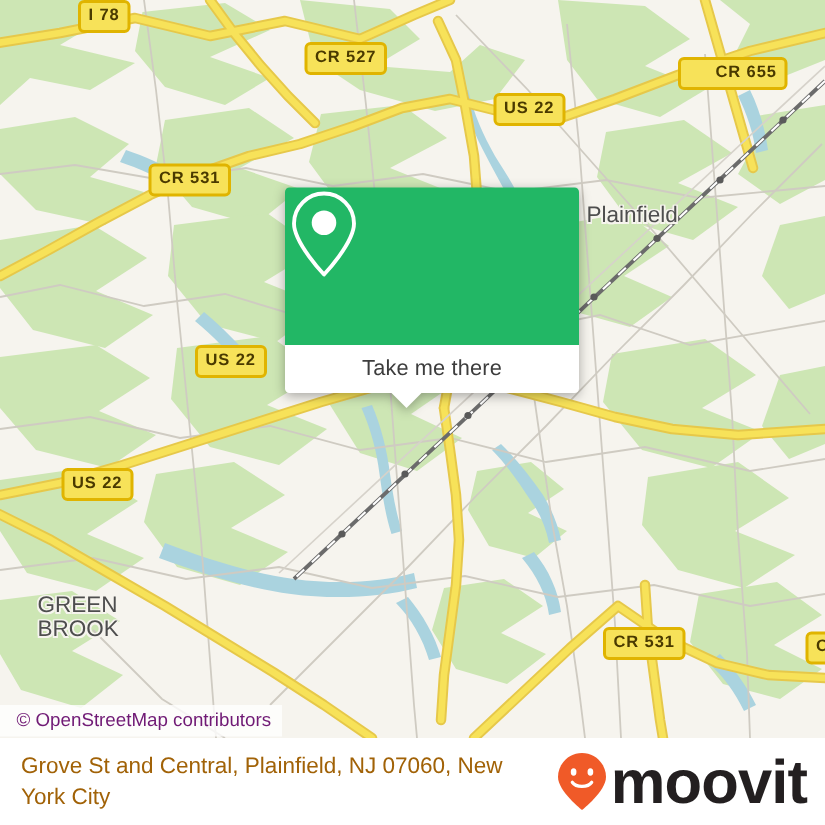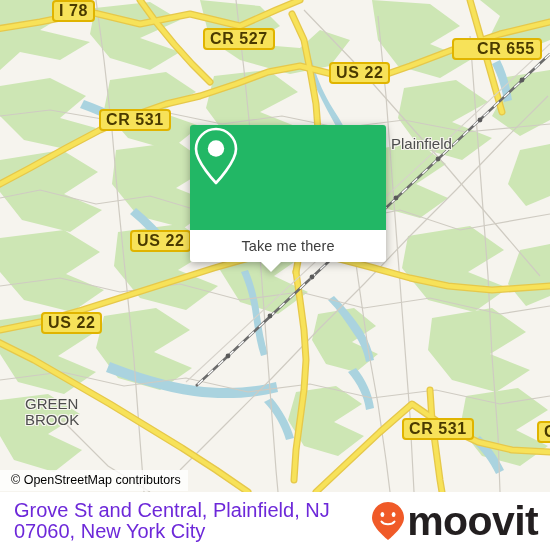--- a/index.html
+++ b/index.html
@@ -25,21 +25,21 @@
   }
   #map svg { position: absolute; left: 0; top: 0; display: block; }
 
   
   .shield {
     position: absolute;
     background: #f7e259;
     border: 2px solid #e0b400;
     border-radius: 4px;
     color: #4a3a00;
-    font-size: 16px;
+    font-size: 11px;
     font-weight: bold;
     letter-spacing: 0.6px;
     line-height: 15px;
     padding: 1px 5px 2px 5px;
     white-space: nowrap;
     text-align: center;
   }
 
   
   .place-label {
@@ -96,39 +96,39 @@
     border-top: 11px solid #ffffff;
   }
 
   
   #attribution {
     position: absolute;
     left: 0; top: 470px;
     background: rgba(255,255,255,0.78);
     padding: 3px 7px 4px 11px;
     font-size: 12.5px;
-    color: #000000;
+    color: #701a75;
     white-space: nowrap;
   }
 
   
   #bottom-bar {
     position: absolute;
     left: 0; top: 492px;
     width: 550px; height: 58px;
     background: #ffffff;
     display: flex;
     align-items: center;
   }
   #bottom-address {
     flex: 1;
     padding-left: 14px;
     padding-right: 6px;
-    color: #6d28d9;
-    font-size: 20px;
+    color: #a16207;
+    font-size: 15px;
     line-height: 21px;
     max-width: 420px;
   }
   #brand {
     display: flex;
     align-items: center;
     padding-right: 12px;
     gap: 2px;
   }
   #brand-word {

